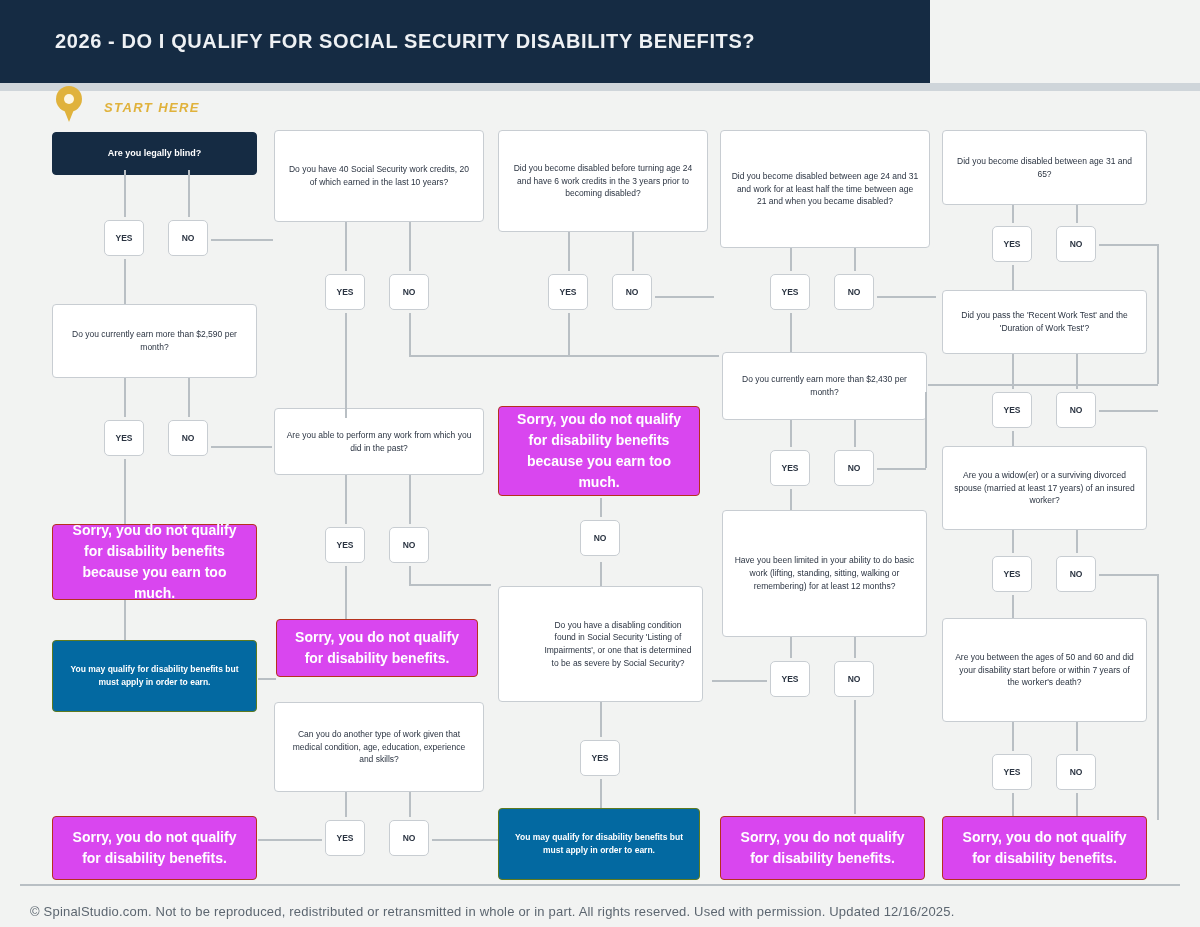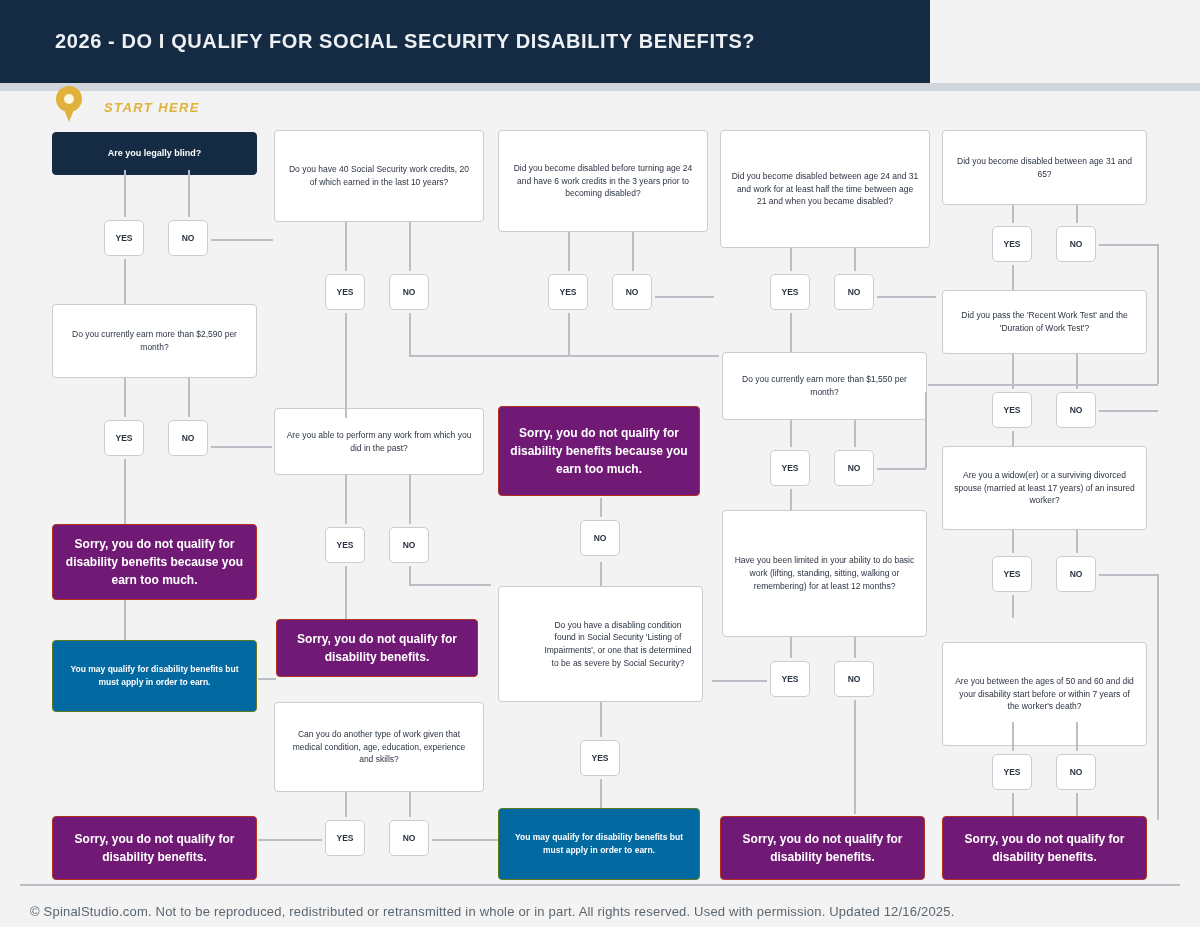--- a/index.html
+++ b/index.html
@@ -70,25 +70,25 @@
   }
   .node.start{
     background:#152b43;
     border:1px solid #152b43;
     color:#ffffff;
     font-weight:700;
     font-size:9px;
     box-shadow:0 0 0 4px #f2f3f2;
   }
   .node.no-result{
-    background:#701a75;
+    background:#d946ef;
     border:1px solid #b5311f;
     color:#ffffff;
     font-weight:700;
-    font-size:12px;
+    font-size:14px;
   }
   .node.yes-result{
     background:#0369a1;
     border:1px solid #5f7a1e;
     color:#ffffff;
     font-weight:700;
     font-size:8.5px;
   }
 
   
@@ -221,29 +221,29 @@
 <div class="node q" style="left:274px;top:130px;width:210px;height:92px;">Do you have 40 Social Security work credits, 20 of which earned in the last 10 years?</div>
 
 <div class="node q" style="left:498px;top:130px;width:210px;height:102px;">Did you become disabled before turning age 24 and have 6 work credits in the 3 years prior to becoming disabled?</div>
 
 <div class="node q" style="left:720px;top:130px;width:210px;height:118px;">Did you become disabled between age 24 and 31 and work for at least half the time between age 21 and when you became disabled?</div>
 
 <div class="node q" style="left:942px;top:130px;width:205px;height:75px;">Did you become disabled between age 31 and 65?</div>
 
 <div class="node q" style="left:52px;top:304px;width:205px;height:74px;">Do you currently earn more than $2,590 per month?</div>
 
-<div class="node q" style="left:722px;top:352px;width:205px;height:68px;">Do you currently earn more than $1,550 per month?</div>
+<div class="node q" style="left:722px;top:352px;width:205px;height:68px;">Do you currently earn more than $2,430 per month?</div>
 
 <div class="node q" style="left:274px;top:408px;width:210px;height:67px;">Are you able to perform any work from which you did in the past?</div>
 
 <div class="node q" style="left:942px;top:290px;width:205px;height:64px;">Did you pass the 'Recent Work Test' and the 'Duration of Work Test'?</div>
 
 <div class="node q" style="left:942px;top:446px;width:205px;height:84px;">Are you a widow(er) or a surviving divorced spouse (married at least 17 years) of an insured worker?</div>
 
-<div class="node q" style="left:942px;top:618px;width:205px;height:104px;margin-top:24px;">Are you between the ages of 50 and 60 and did your disability start before or within 7 years of the worker's death?</div>
+<div class="node q" style="left:942px;top:618px;width:205px;height:104px;">Are you between the ages of 50 and 60 and did your disability start before or within 7 years of the worker's death?</div>
 
 <div class="node q" style="left:722px;top:510px;width:205px;height:127px;">Have you been limited in your ability to do basic work (lifting, standing, sitting, walking or remembering) for at least 12 months?</div>
 
 <div class="node q" style="left:498px;top:586px;width:205px;height:116px;padding-left:45px;">Do you have a disabling condition found in Social Security 'Listing of Impairments', or one that is determined to be as severe by Social Security?</div>
 
 <div class="node q" style="left:274px;top:702px;width:210px;height:90px;">Can you do another type of work given that medical condition, age, education, experience and skills?</div>
 
 <div class="node no-result" style="left:52px;top:524px;width:205px;height:76px;">Sorry, you do not qualify for disability benefits because you earn too much.</div>
 
 <div class="node yes-result" style="left:52px;top:640px;width:205px;height:72px;">You may qualify for disability benefits but must apply in order to earn.</div>

